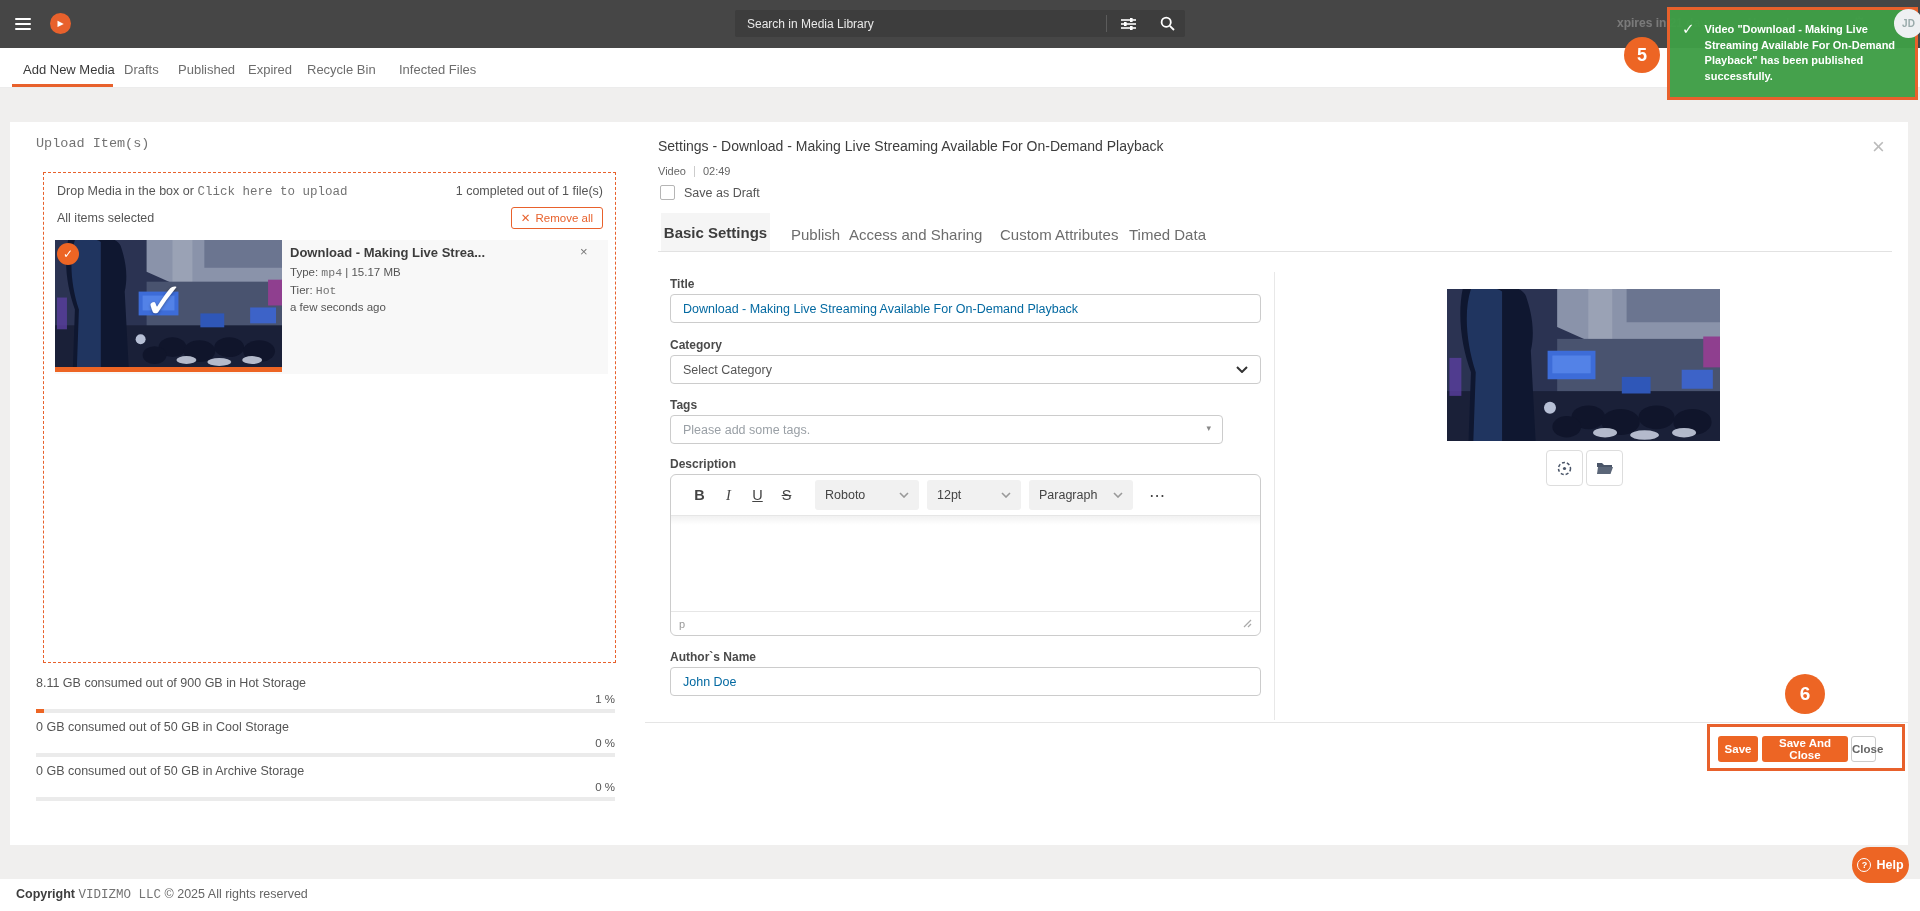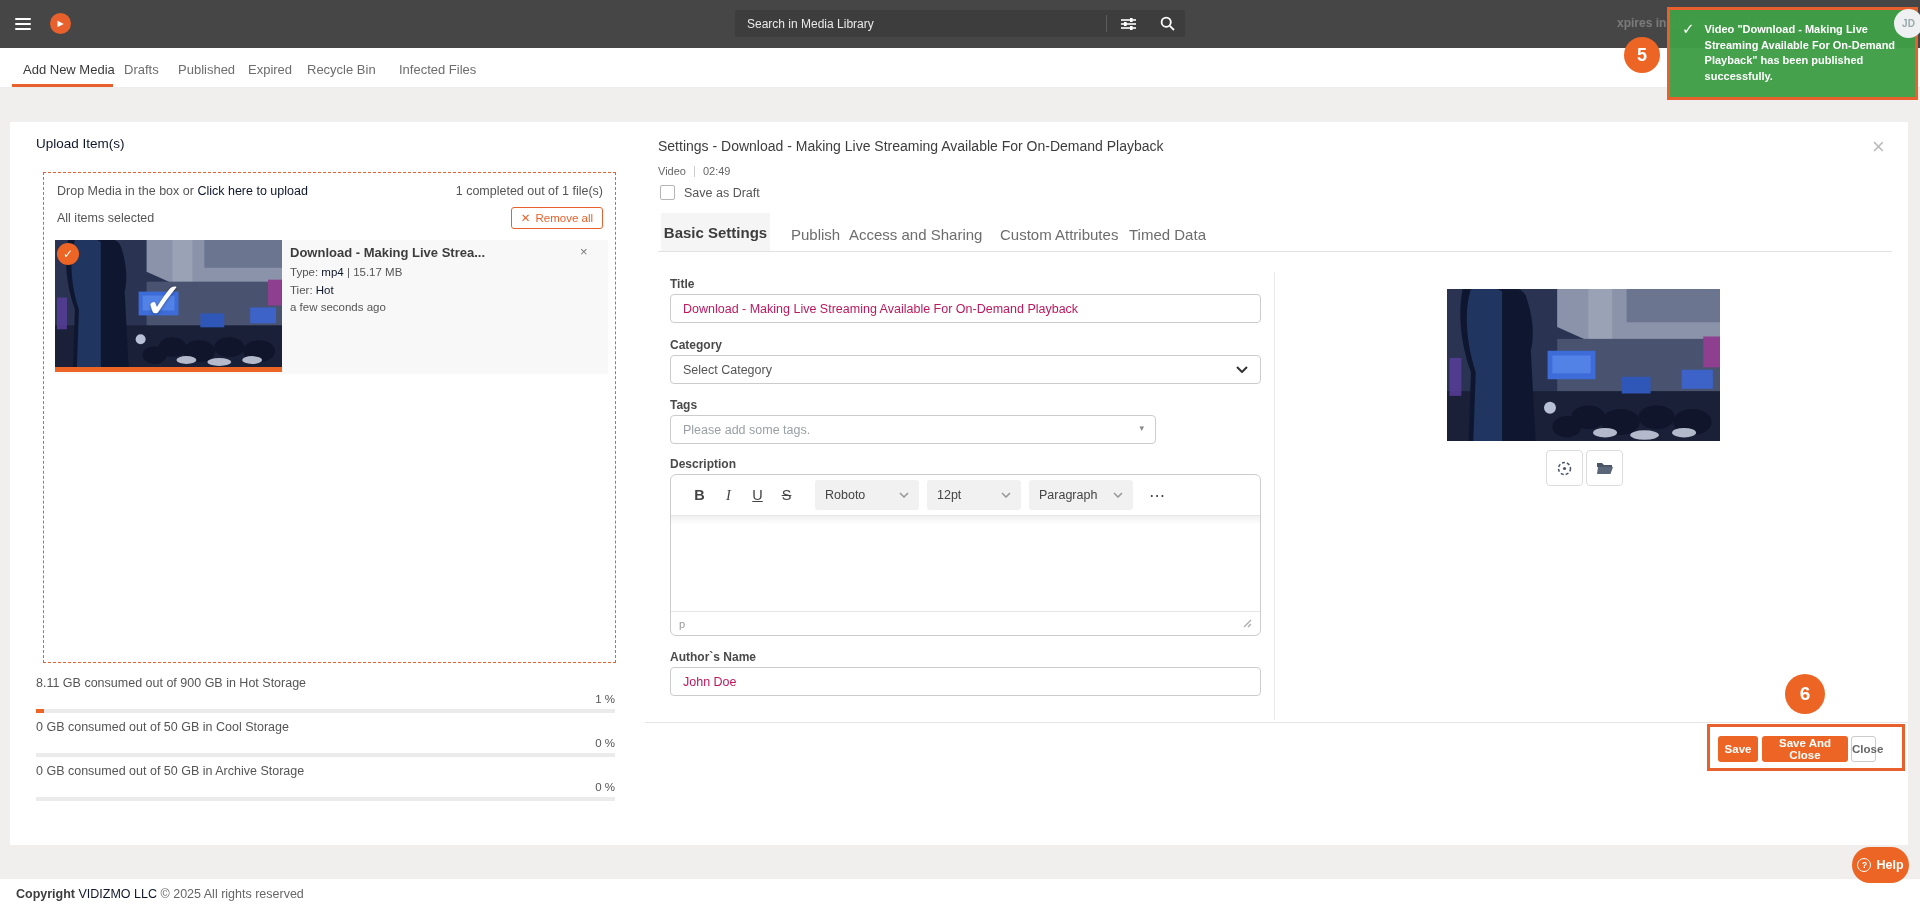--- a/index.html
+++ b/index.html
@@ -22,21 +22,21 @@
 
   
   .navbar { left:0; top:48px; width:1920px; height:40px; background:#fff; border-bottom:1px solid #ececec; }
   .navtab { position:absolute; top:14px; font-size:13px; color:#6d6d6d; cursor:pointer; white-space:nowrap; }
   .navtab.active { color:#3a3a3a; }
   .nav-underline { position:absolute; left:12px; top:36px; width:101px; height:3px; background:#e8612c; }
 
   .card { left:10px; top:122px; width:1898px; height:723px; background:#fff; }
 
   
-  .orange { color:#0f172a; }
+  .orange { color:#737373;font-family:Liberation Mono, monospace; }
   .dashedbox { border:1px dashed #e8612c; }
   .btn-outline-orange { background:#fff; border:1px solid #e8612c; color:#e8612c; border-radius:3px;
       font-size:11.5px; padding:3px 9px; cursor:pointer; display:inline-flex; gap:5px; align-items:center; }
   .filecard { background:#f8f8f8; }
   .thumbwrap { overflow:hidden; }
   .thumbwrap svg.art { display:block; width:100%; height:100%; }
   .progressbar { background:#ed6524; }
   .checkbadge { width:22px; height:22px; border-radius:50%; background:#ed6524; color:#fff; font-size:12px;
       display:flex; align-items:center; justify-content:center; font-weight:bold; }
   .bigcheck { color:#fff; font-size:50px; font-weight:bold; text-shadow:0 1px 3px rgba(0,0,0,.35); }
@@ -45,21 +45,21 @@
   .storage-pct { font-size:11.5px; color:#555; text-align:right; }
   .storage-bar { height:4px; background:#ebebeb; }
   .storage-fill { height:4px; background:#ed6524; }
 
   
   .stabs-line { background:#e2e2e2; height:1px; }
   .stab { position:absolute; font-size:15px; color:#6d6d6d; cursor:pointer; white-space:nowrap; }
   .stab.active-block { background:#f5f5f5; display:flex; align-items:center; justify-content:center;
       font-weight:bold; color:#3d3d3d; }
   .flabel { font-size:12px; font-weight:bold; color:#4a4a4a; }
-  .finput { border:1px solid #ccc; border-radius:4px; background:#fff; font-size:12.5px; color:#be185d;
+  .finput { border:1px solid #ccc; border-radius:4px; background:#fff; font-size:12.5px; color:#0369a1;
       padding:0 12px; width:100%; height:100%; outline:none; font-family:inherit; }
   .finput::placeholder { color:#9aa0a6; opacity:1; }
   .fselect { border:1px solid #ccc; border-radius:4px; background:#fff; font-size:12.5px; color:#555;
       display:flex; align-items:center; padding:0 12px; justify-content:space-between; cursor:pointer; }
   .checkbox { width:15px; height:15px; border:1px solid #b5b5b5; border-radius:2px; background:#fff; cursor:pointer; }
   .editor { border:1px solid #ccc; border-radius:6px; background:#fff; overflow:hidden; }
   .ed-toolbar { height:41px; display:flex; align-items:center; padding-left:14px; border-bottom:1px solid #e6e6e6; }
   .ed-btn { width:29px; text-align:center; font-size:14.5px; color:#444; cursor:pointer; }
   .ed-select { height:30px; background:#f1f1f1; border-radius:3px; display:flex; align-items:center;
       justify-content:space-between; padding:0 10px; font-size:12.5px; color:#444; cursor:pointer; margin-left:8px; }
@@ -272,21 +272,21 @@
 
   <div class="abs flabel" style="left:670px;top:338px;">Category</div>
   <div class="abs fselect" style="left:670px;top:355px;width:591px;height:29px;">
     <span>Select Category</span>
     <svg width="12" height="7" viewBox="0 0 12 7" fill="none" stroke="#333" stroke-width="2">
         <polyline points="1,1 6,6 11,1"></polyline>
       </svg>
   </div>
 
   <div class="abs flabel" style="left:670px;top:398px;">Tags</div>
-  <div class="abs" style="left:670px;top:415px;width:486px;height:29px;">
+  <div class="abs" style="left:670px;top:415px;width:553px;height:29px;">
     <input class="finput" placeholder="Please add some tags." style="">
     <span style="position:absolute;right:12px;top:8px;font-size:9px;color:#888;">▾</span>
   </div>
 
   <div class="abs flabel" style="left:670px;top:457px;">Description</div>
   <div class="abs editor" style="left:670px;top:474px;width:591px;height:162px;">
     <div class="ed-toolbar">
       <span class="ed-btn" style="font-weight:bold;">B</span>
       <span class="ed-btn" style="font-style:italic;font-family:'Liberation Serif',serif;">I</span>
       <span class="ed-btn" style="text-decoration:underline;">U</span>

